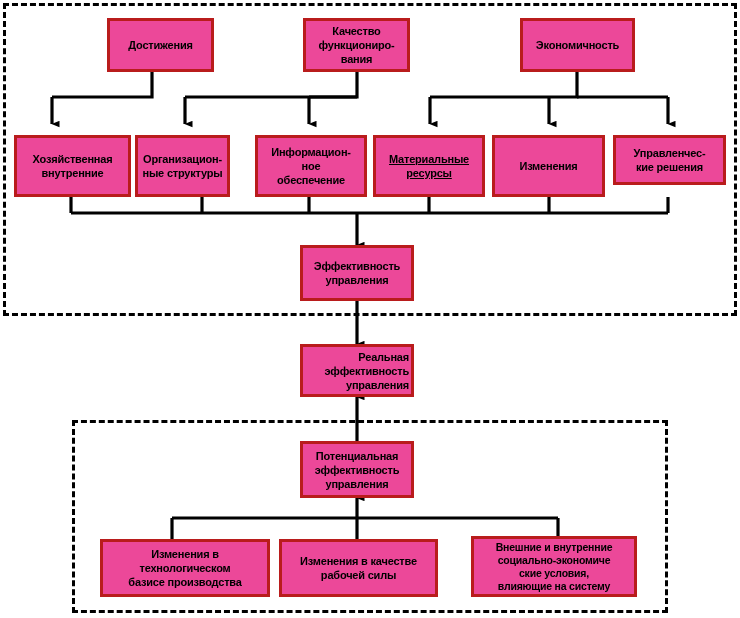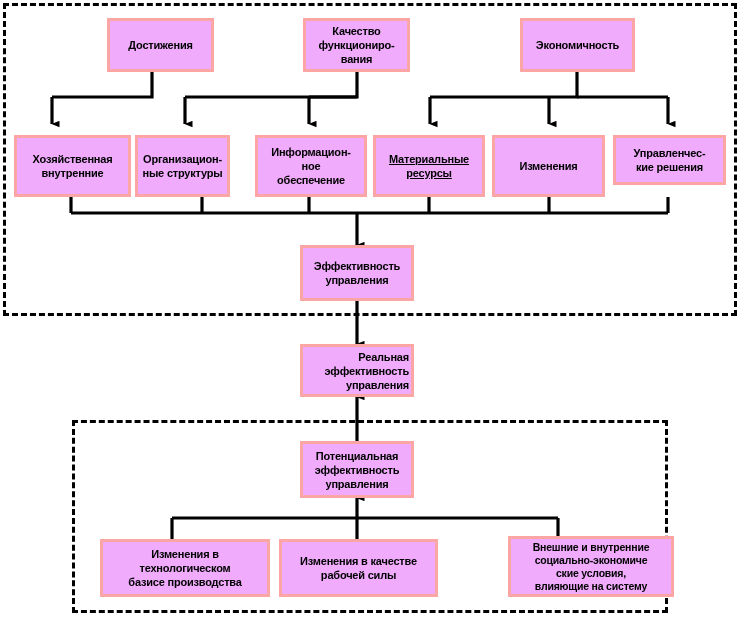--- a/index.html
+++ b/index.html
@@ -18,22 +18,22 @@
   #diagram-svg {
     position: absolute;
     left: 0;
     top: 0;
     width: 740px;
     height: 618px;
   }
   .node-box {
     position: absolute;
     box-sizing: border-box;
-    background: #f0abfc;
-    border: 3px solid #fca5a5;
+    background: #ec4899;
+    border: 3px solid #b91c1c;
     display: flex;
     align-items: center;
     justify-content: center;
     text-align: center;
     font-family: "Liberation Sans", sans-serif;
     font-weight: bold;
     font-size: 11px;
     line-height: 14px;
     color: #000000;
     letter-spacing: -0.2px;
@@ -184,20 +184,20 @@
     <span>Изменения в
 технологическом
 базисе производства</span>
   </div>
 
   <div class="node-box" style="left:279px; top:539px; width:159px; height:58px;">
     <span>Изменения в качестве
 рабочей силы</span>
   </div>
 
-  <div class="node-box" style="left:471px; top:536px; width:166px; height:61px; font-size:10.5px; line-height:13px;margin-left:37px;">
+  <div class="node-box" style="left:471px; top:536px; width:166px; height:61px; font-size:10.5px; line-height:13px;">
     <span>Внешние и внутренние
 социально-экономиче
 ские условия,
 влияющие на систему</span>
   </div>
 
 </div>
 
 </body></html>

